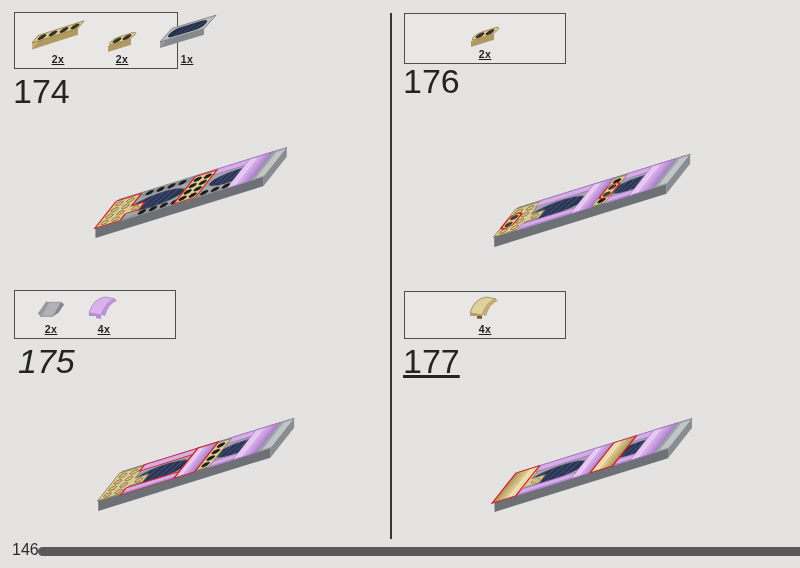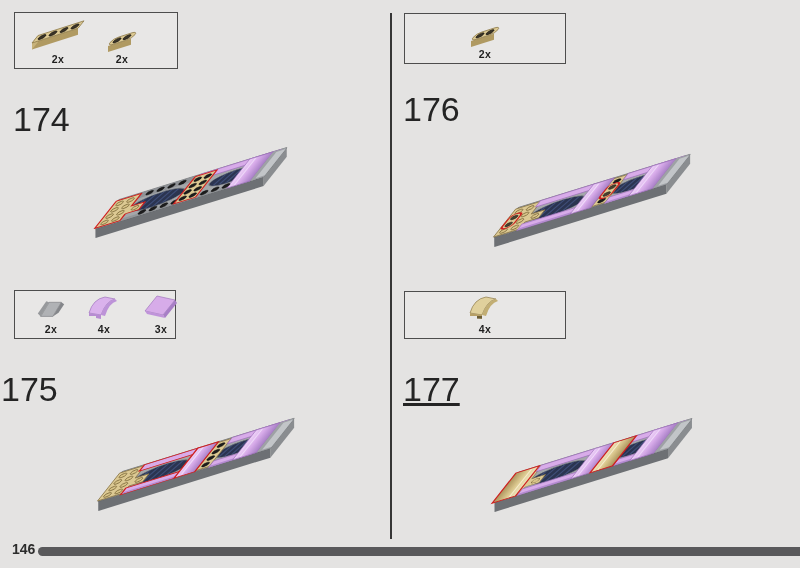--- a/index.html
+++ b/index.html
@@ -10,35 +10,35 @@
   .parts-box{
     position:absolute;border:1.5px solid #4d4d4d;background:#e8e7e6;
     box-sizing:border-box;display:flex;align-items:flex-end;
   }
   #box174{left:14px;top:12px;width:164px;height:57px;gap:13px;padding:4px 6px 3px 12px;}
   #box175{left:14px;top:290px;width:162px;height:49px;gap:17px;padding:3px 6px 3px 20px;}
   #box176{left:404px;top:13px;width:162px;height:51px;justify-content:center;padding:3px 0;}
   #box177{left:404px;top:291px;width:162px;height:48px;justify-content:center;padding:3px 0;}
   .part{display:flex;flex-direction:column;align-items:center;gap:0px;}
   .part svg{display:block;}
-  .qty{font-size:10.5px;font-weight:700;color:#1e1e1e;letter-spacing:0.5px;}
+  .qty{font-size:10.5px;font-weight:700;color:#1e1e1e;letter-spacing:0.5px;text-decoration:underline;}
   .step-num{
-    position:absolute;font-weight:500;font-size:34px;color:#242424;line-height:1;margin-top:28px;
+    position:absolute;font-weight:500;font-size:34px;color:#242424;line-height:1;
   }
   #num174{left:13px;top:74px;}
   #num176{left:403px;top:64px;}
-  #num175{left:1px;top:344px;}
+  #num175{left:18px;top:344px;font-style:italic;}
   #num177{left:403px;top:344px;text-decoration:underline;}
   .illo{position:absolute;}
   #illo174{left:62px;top:118px;width:252px;}
   #illo175{left:64px;top:388px;width:258px;}
   #illo176{left:460px;top:124px;width:258px;}
   #illo177{left:460px;top:388px;width:260px;}
   .divider{position:absolute;left:390px;top:13px;width:2px;height:526px;background:#363636;}
-  .page-num{position:absolute;left:12px;top:541px;font-size:14px;font-weight:700;color:#2c2c2c;}
+  .page-num{position:absolute;left:12px;top:541px;font-size:16px;font-weight:400;color:#2c2c2c;}
   .progress{position:absolute;left:38px;top:547px;right:0;height:9px;background:#59595b;border-radius:5px 0 0 5px;}
 </style>
 </head>
 <body>
 
 <svg width="0" height="0" style="position:absolute" aria-hidden="true">
   <defs>
     <clipPath id="navyClipL">
         <ellipse cx="60" cy="28" rx="31" ry="15"></ellipse>
       </clipPath>
@@ -95,20 +95,40 @@
           <g transform="matrix(1,-0.32,0.5,-0.62,6,27)">
             <rect x="-1" width="25" height="12" rx="6" fill="#dcc993" stroke="#8d7a4a" stroke-width="0.8"></rect>
             <g fill="#3a3428" stroke="#15130e" stroke-width="0.7">
               <circle cx="6" cy="6" r="3.6"></circle>
                 <circle cx="16" cy="6" r="3.6"></circle>
             </g>
           </g>
         </svg>
         <span class="qty">2x</span>
       </div>
+      <div class="part">
+        <svg viewBox="0 0 64 48" width="64" height="48">
+          <g transform="matrix(1,-0.30,0,1,5,37)">
+              <rect width="44" height="6" fill="#87898c"></rect>
+            </g>
+          <g transform="matrix(0.55,-0.62,0,1,5,37)">
+              <rect width="22" height="6" fill="#9b9ea0"></rect>
+            </g>
+          <g transform="matrix(1,-0.30,0.55,-0.62,5,37)">
+            <rect width="44" height="22" fill="#bcbfc2" stroke="#74777a" stroke-width="0.8"></rect>
+            <rect x="3" y="3" width="37" height="16" rx="8" fill="#273149"></rect>
+            <g stroke="#3c4a6e" stroke-width="2">
+              <line x1="12" y1="5" x2="18" y2="17"></line>
+                <line x1="21" y1="5" x2="27" y2="17"></line>
+                <line x1="30" y1="5" x2="36" y2="16"></line>
+            </g>
+          </g>
+        </svg>
+        <span class="qty">1x</span>
+      </div>
     </div>
     <div class="step-num" id="num174">174</div>
 
     <svg class="illo" id="illo174" viewBox="0 0 300 168">
       <g>
         <g transform="matrix(0.46,-0.58,0,1,40,132)">
             <rect width="60" height="11" fill="#83868a"></rect>
           </g>
         <g transform="matrix(0.46,-0.58,0,1,240,70)">
             <rect width="60" height="11" fill="#8a8d90"></rect>
@@ -193,28 +213,20 @@
         </svg>
         <span class="qty">2x</span>
       </div>
       <div class="part">
         <svg viewBox="0 0 40 32" width="40" height="32">
           <path d="M5,22 Q9,8 21,6 L31,8 Q22,10 17,24 Z" fill="#dab2ec" stroke="#a077bd" stroke-width="0.7"></path>
           <path d="M31,8 Q22,10 17,24 L21,25 Q25,12 33,10 Z" fill="#bd93d8"></path>
           <path d="M5,22 L17,24 L17,28 L12,27 L12,25 L5,25 Z" fill="#b78cd2"></path>
         </svg>
         <span class="qty">4x</span>
-      </div>
-      <div class="part">
-        <svg viewBox="0 0 40 34" width="40" height="34">
-          <polygon points="4,22 16,7 34,11 22,26" fill="#d7ace9" stroke="#a077bd" stroke-width="0.7"></polygon>
-          <polygon points="22,26 34,11 36,14 24,29" fill="#a87fc6"></polygon>
-          <polygon points="4,22 22,26 24,29 6,25" fill="#c094da"></polygon>
-        </svg>
-        <span class="qty">3x</span>
       </div>
     </div>
     <div class="step-num" id="num175">175</div>
 
     <svg class="illo" id="illo175" viewBox="0 0 300 168">
       <g>
         <g transform="matrix(0.46,-0.58,0,1,40,132)">
             <rect width="60" height="11" fill="#83868a"></rect>
           </g>
         <g transform="matrix(0.46,-0.58,0,1,240,70)">

